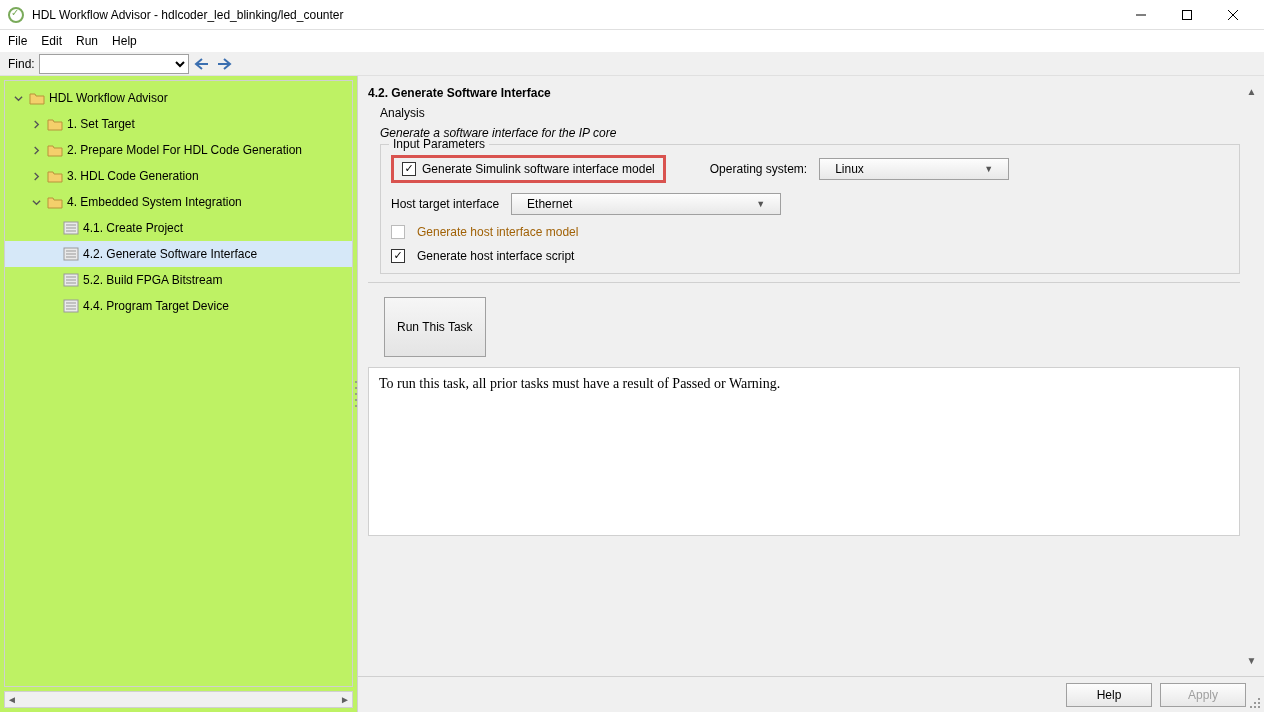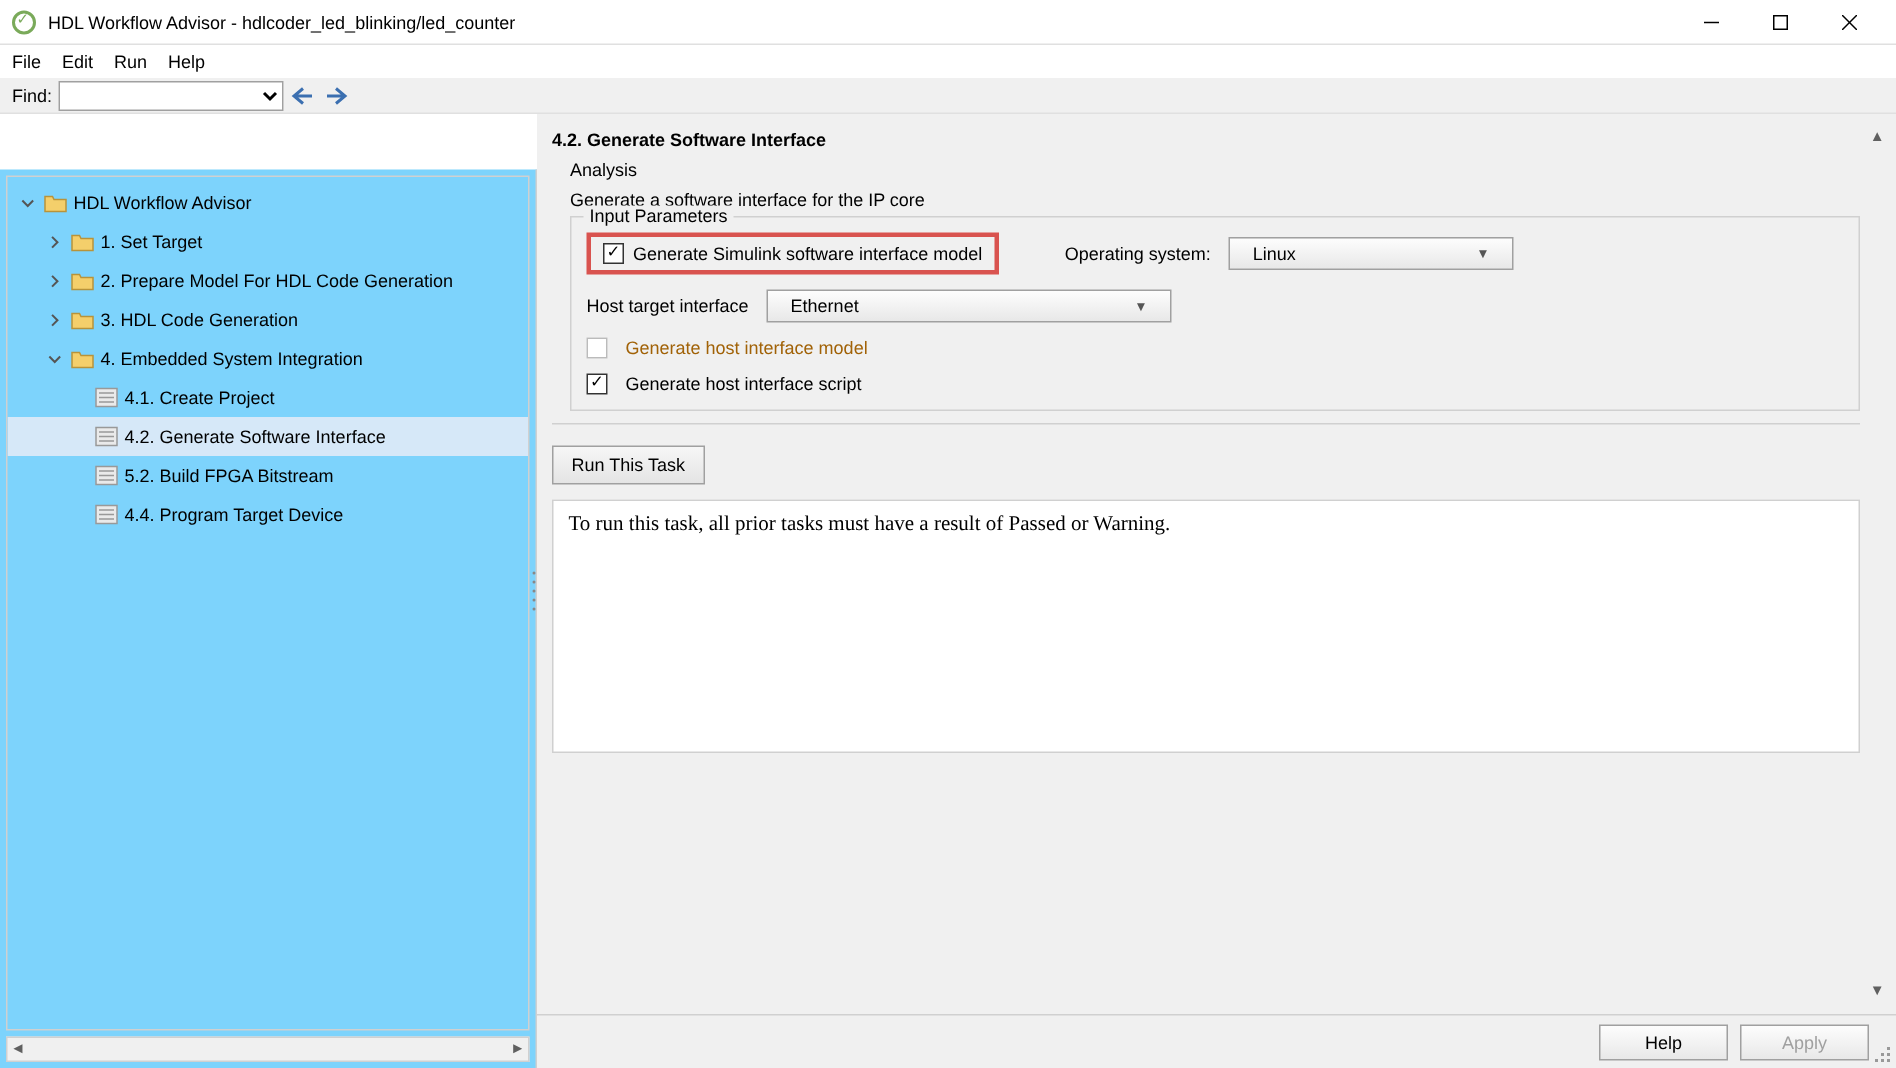--- a/index.html
+++ b/index.html
@@ -20,55 +20,55 @@
 
 
 .findbar { height: 24px; display: flex; align-items: center; padding: 2px 8px; gap: 4px; border-bottom: 1px solid #e0e0e0; background: #f0f0f0; }
 .findbar label { font-size: 12px; }
 .findbar select { width: 150px; height: 20px; border: 1px solid #a0a0a0; background: #fff; font-size: 12px; }
 .findbar .nav-arrow { width: 18px; height: 18px; display: flex; align-items: center; justify-content: center; }
 .nav-arrow svg { width: 16px; height: 14px; }
 
 
 .main-split { display: flex; height: calc(712px - 30px - 22px - 24px); }
-.left-panel { width: 358px; border-right: 1px solid #d0d0d0; display: flex; flex-direction: column; background: #7dd3fc; position: relative; margin-top: 37px; }
+.left-panel { width: 358px; border-right: 1px solid #d0d0d0; display: flex; flex-direction: column; background: #bef264; position: relative; }
 .tree-wrap { flex: 1; overflow: auto; padding: 4px 0; border: 1px solid #d0d0d0; margin: 4px; }
 .left-scroll { height: 17px; border: 1px solid #d0d0d0; margin: 0 4px 4px 4px; background: #f0f0f0; display: flex; align-items: center; justify-content: space-between; padding: 0 2px; }
 .left-scroll .sc-ar { font-size: 10px; color: #606060; }
 
 .tree-item { display: flex; align-items: center; height: 26px; padding-left: 6px; gap: 4px; white-space: nowrap; cursor: default; }
 .tree-item.sel { background: #d6e8f8; }
 .tree-toggle { width: 14px; height: 14px; display: inline-flex; align-items: center; justify-content: center; color: #606060; }
 .tree-toggle svg { width: 9px; height: 9px; }
 .tree-icon { width: 16px; height: 16px; display: inline-flex; align-items: center; justify-content: center; }
 .folder-icon svg, .step-icon svg { width: 16px; height: 14px; }
 
 
 .right-panel { flex: 1; display: flex; flex-direction: column; background: #f0f0f0; position: relative; }
 .right-content { flex: 1; padding: 6px 24px 6px 10px; overflow: hidden; position: relative; }
 .vscroll { position: absolute; right: 4px; top: 8px; bottom: 44px; width: 17px; background: #f0f0f0; display: flex; flex-direction: column; align-items: center; justify-content: space-between; padding: 2px 0; }
 .vscroll .sc-ar { font-size: 10px; color: #606060; }
 .section-title { font-weight: bold; font-size: 12px; padding: 4px 0 6px 0; }
 .analysis-box { border-bottom: 1px solid #d0d0d0; padding: 0 0 8px 12px; }
 .analysis-label { font-size: 12px; margin-bottom: 6px; }
-.analysis-desc { font-size: 12px; margin-bottom: 0; }
+.analysis-desc { font-size: 12px; margin-bottom: 0; font-style: italic; }
 
 .fieldset { border: 1px solid #d0d0d0; padding: 10px 10px 10px 10px; position: relative; margin-top: 4px; }
 .fieldset .legend { position: absolute; top: -8px; left: 8px; background: #f0f0f0; padding: 0 4px; font-size: 12px; }
 .row { display: flex; align-items: center; gap: 12px; margin-bottom: 10px; }
 .checkbox { width: 14px; height: 14px; border: 1px solid #333; background: #fff; display: inline-flex; align-items: center; justify-content: center; }
 .checkbox.checked::after { content: "✓"; font-size: 11px; line-height: 1; color: #000; position: relative; top: -1px; }
 .checkbox.disabled { border-color: #bbb; }
 .lbl-disabled { color: #a16207; }
 .highlight-box { border: 3px solid #d9534f; padding: 4px 8px; display: inline-flex; align-items: center; gap: 6px; }
 .form-label { font-size: 12px; }
 .dropdown { height: 22px; border: 1px solid #a0a0a0; background: linear-gradient(#fdfdfd,#e8e8e8); display: inline-flex; align-items: center; justify-content: space-between; padding: 0 15px; font-size: 12px; }
 .dropdown .dd-ar { font-size: 9px; color: #555; margin-left: 8px; }
 
-.run-btn { margin: 14px 0 10px 0; display: inline-block; padding: 5px 12px; border: 1px solid #a0a0a0; background: linear-gradient(#f6f6f6,#e4e4e4); font-size: 12px; cursor: default; }
+.run-btn { margin: 14px 0 10px 16px; display: inline-block; padding: 22px 12px; border: 1px solid #a0a0a0; background: linear-gradient(#f6f6f6,#e4e4e4); font-size: 12px; cursor: default; }
 
 .result-row { display: flex; align-items: center; gap: 8px; margin-bottom: 6px; }
 .result-box { flex: 1; background: #fff; border: 1px solid #d0d0d0; height: 169px; padding: 8px 10px; font-family: "Times New Roman", serif; font-size: 14px; }
 
 .bottom-bar { height: 36px; border-top: 1px solid #d0d0d0; display: flex; align-items: center; justify-content: flex-end; gap: 8px; padding: 0 18px 0 8px; background: #f0f0f0; }
 .btn { width: 86px; height: 24px; border: 1px solid #a0a0a0; background: linear-gradient(#fdfdfd,#e8e8e8); font-size: 12px; display: flex; align-items: center; justify-content: center; cursor: default; }
 .btn.disabled { color: #a0a0a0; }
 
 .resize-grip { position: absolute; right: 2px; bottom: 2px; width: 12px; height: 12px; }
 .resize-grip svg { width: 12px; height: 12px; }

